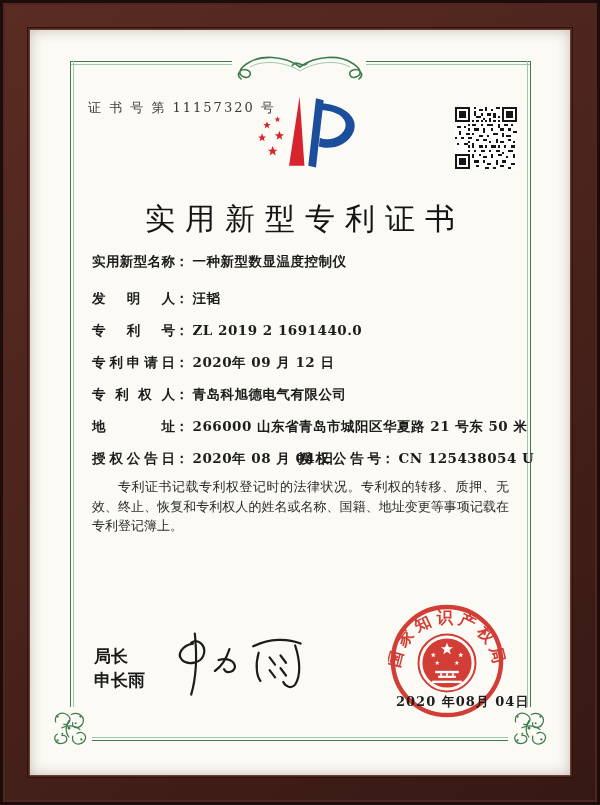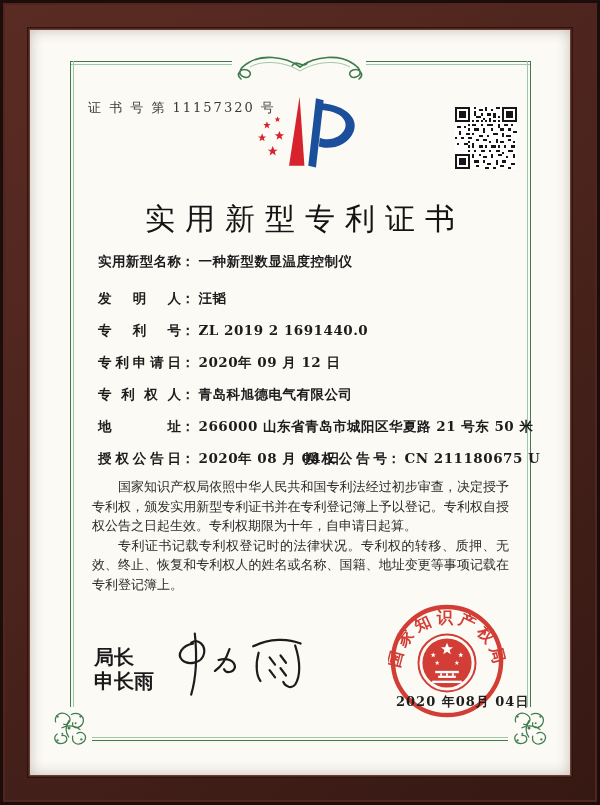--- a/index.html
+++ b/index.html
@@ -30,30 +30,30 @@
   .vline.flip{background:linear-gradient(to left,#3e7c4d 0,#3e7c4d 1.3px,transparent 1.3px,transparent 2.8px,#9fc6a8 2.8px,#9fc6a8 4px);}
   
   .cert-no{position:absolute;left:88px;top:99px;font-size:13px;letter-spacing:2px;color:#3a3a3a;font-weight:400;}
   .logo{position:absolute;left:240px;top:92px;}
   .qr{position:absolute;left:455px;top:107px;}
   .title{
     position:absolute;top:184px;left:0;right:0;text-align:center;
     font-size:30px;font-weight:400;color:#141414;letter-spacing:10px;text-indent:10px;margin-top:15px;
   }
   
-  .field-row{position:absolute;left:92px;width:420px;font-size:13.5px;font-weight:600;color:#1c1c1c;white-space:nowrap;margin-left:6px;}
+  .field-row{position:absolute;left:92px;width:420px;font-size:13.5px;font-weight:600;color:#1c1c1c;white-space:nowrap;}
   .flabel{display:inline-block;width:83px;text-align:justify;text-align-last:justify;-moz-text-align-last:justify;}
   .fcolon{display:inline-block;margin-right:4px;}
   .fvalue{letter-spacing:.5px;}
   .fgroup2{position:absolute;left:206px;top:0;}
   
   .body-text{position:absolute;left:92px;top:477px;width:417px;font-size:13px;line-height:19.5px;color:#2b2b2b;text-align:justify;}
   .body-text p{margin:0;text-indent:2em;}
   
-  .signer{position:absolute;left:94px;top:645px;font-family:"Liberation Sans","DejaVu Sans",sans-serif;font-size:20px;font-weight:700;color:#1a1a1a;line-height:24px;}
+  .signer{position:absolute;left:94px;top:645px;font-family:"Liberation Sans","DejaVu Sans",sans-serif;font-size:17px;font-weight:700;color:#1a1a1a;line-height:24px;}
   .signature{position:absolute;left:162px;top:628px;}
   .seal{position:absolute;left:388px;top:602px;opacity:.93;}
   .seal-date{position:absolute;left:352px;top:693px;width:190px;font-size:13px;font-weight:600;letter-spacing:1px;color:#1d1d1d;z-index:5;margin-left:44px;}
   .orn{position:absolute;}
   .flourish{position:absolute;left:226px;top:44px;}
 </style>
 </head>
 <body>
 
 <div class="frame"></div>
@@ -176,26 +176,25 @@
 </div>
 <div class="field-row" style="top:386px;">
   <span class="flabel">专利权人</span><span class="fcolon">：</span><span class="fvalue">青岛科旭德电气有限公司</span>
 </div>
 <div class="field-row" style="top:418px;">
   <span class="flabel">地址</span><span class="fcolon">：</span><span class="fvalue">266000 山东省青岛市城阳区华夏路 21 号东 50 米</span>
 </div>
 <div class="field-row" style="top:450px;">
   <span class="flabel">授权公告日</span><span class="fcolon">：</span><span class="fvalue">2020年 08 月 04 日</span>
   <span class="fgroup2">
-    <span class="flabel">授权公告号</span><span class="fcolon">：</span><span class="fvalue">CN 211180675 U</span>
+    <span class="flabel">授权公告号</span><span class="fcolon">：</span><span class="fvalue">CN 125438054 U</span>
   </span>
 </div>
 
 <div class="body-text">
-  <p>国家知识产权局依照中华人民共和国专利法经过初步审查，决定授予专利权，颁发实用新型专利证书并在专利登记簿上予以登记。专利权自授权公告之日起生效。专利权期限为十年，自申请日起算。</p>
   <p>专利证书记载专利权登记时的法律状况。专利权的转移、质押、无效、终止、恢复和专利权人的姓名或名称、国籍、地址变更等事项记载在专利登记簿上。</p>
 </div>
 
 <div class="signer">
   <div>局长</div>
   <div>申长雨</div>
 </div>
 
 <div class="signature">
   <svg width="155" height="75" viewBox="0 0 170 80">

